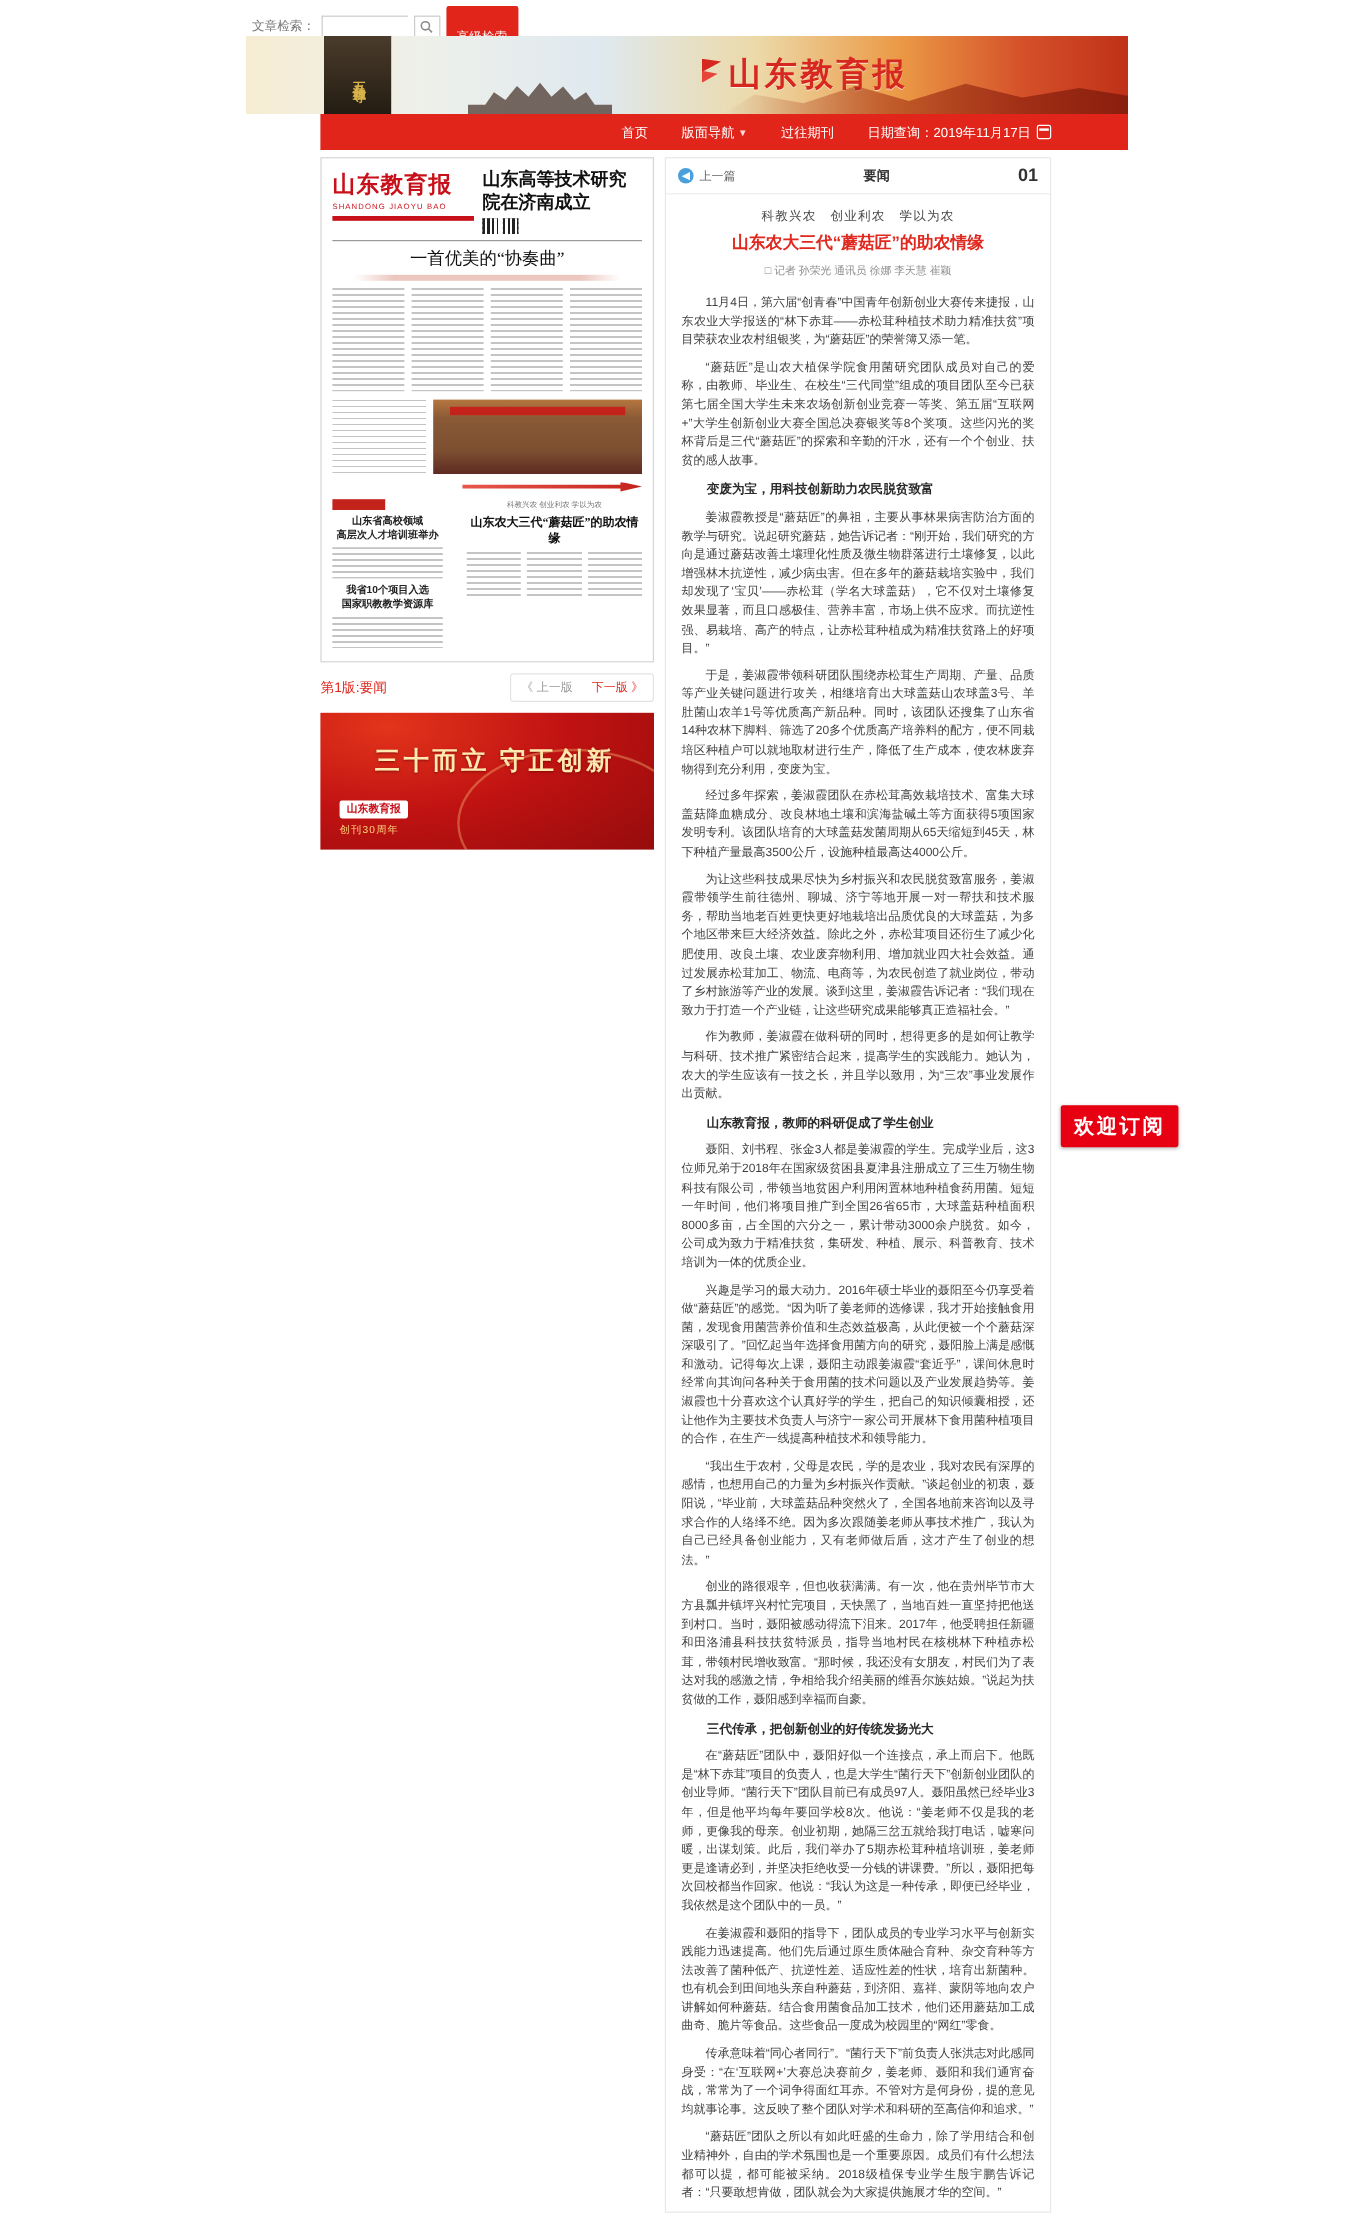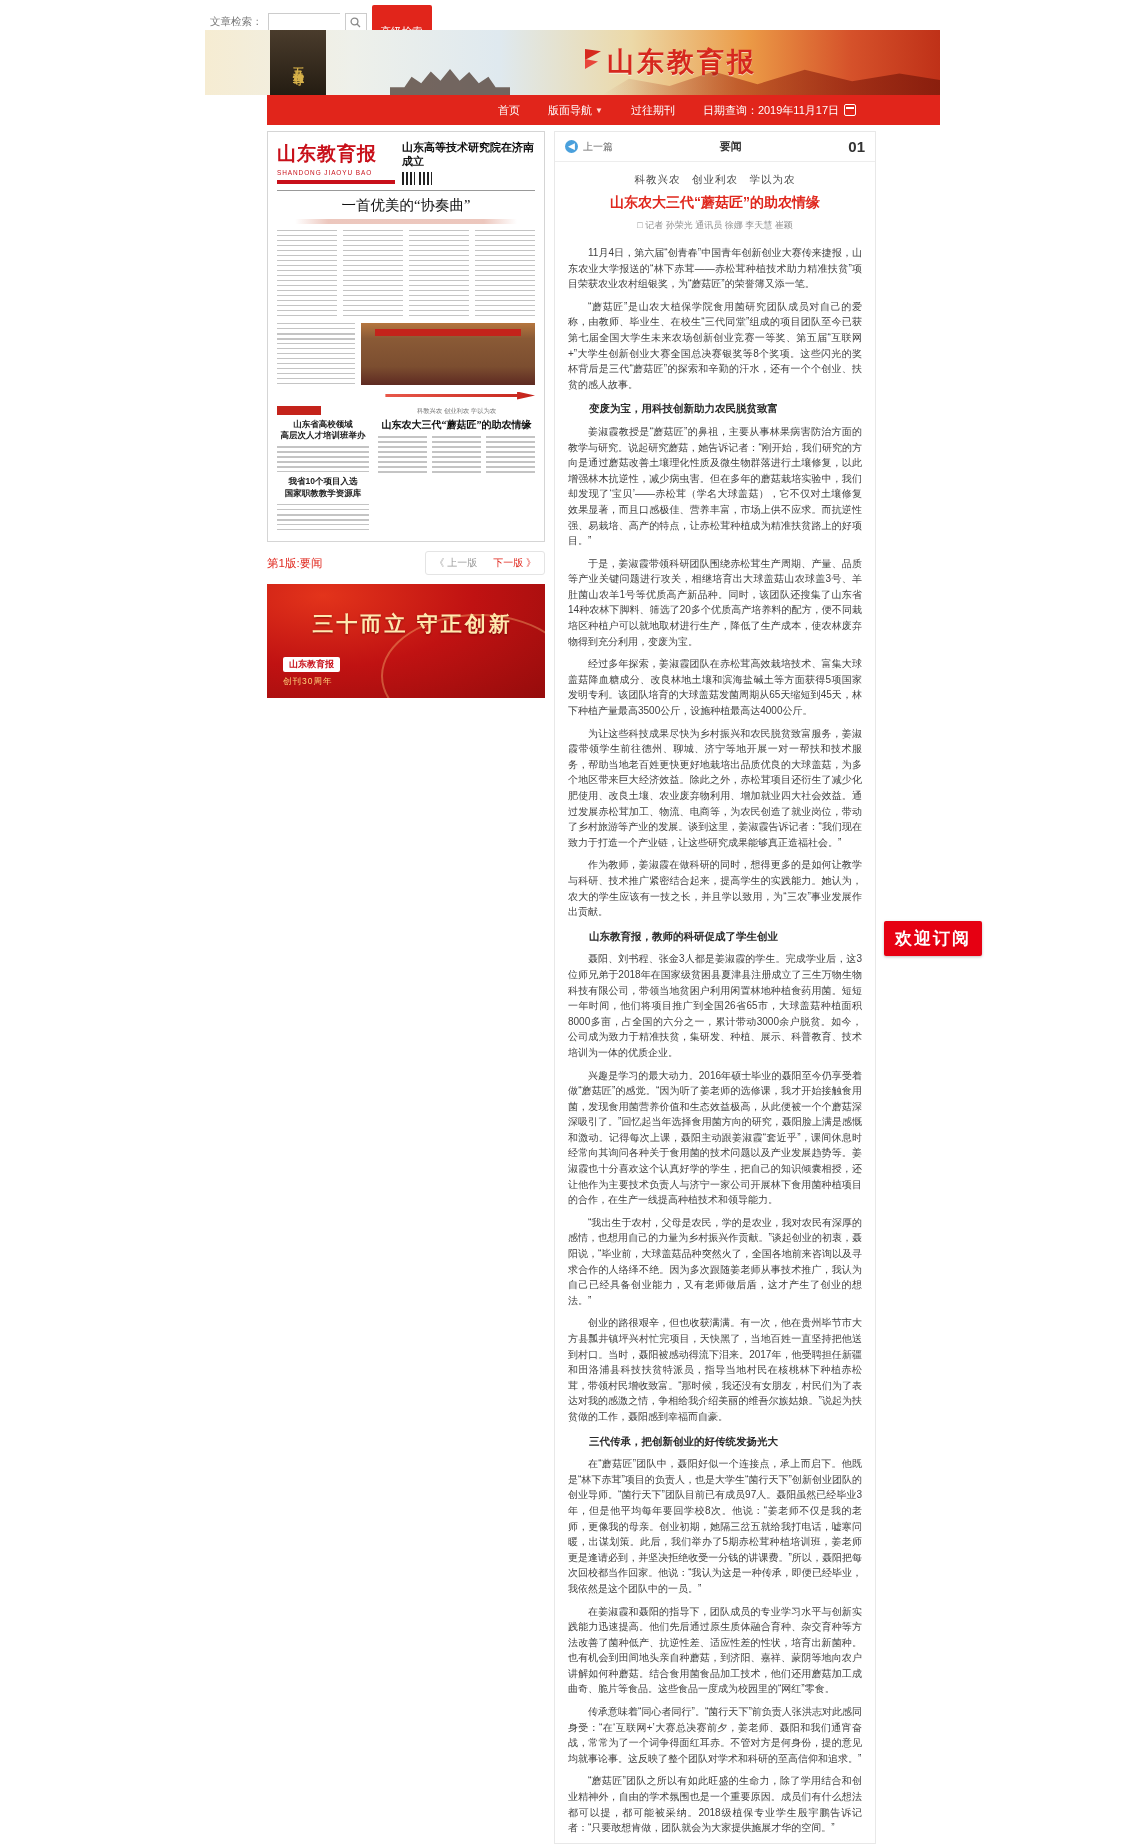--- a/index.html
+++ b/index.html
@@ -32,58 +32,58 @@
   .flag-icon::before { content:""; position:absolute; left:0; top:0; width:16px; height:11px; background:#d6281e;
     clip-path:polygon(0 0,100% 20%,0 100%); }
   .flag-icon::after { content:""; position:absolute; left:0; top:10px; width:13px; height:10px; background:#e8453a;
     clip-path:polygon(0 0,100% 25%,0 100%); }
   .brand-name { font-family:"Liberation Serif","DejaVu Serif",serif; font-weight:bold; font-size:27px;
     color:#d6281e; letter-spacing:3px; text-shadow:0 1px 0 rgba(255,255,255,.6); }
 
   
   .content { width:673px; margin-left:267px; position:relative; }
   .navbar { height:30px; background:#e1251b; display:flex; align-items:center; justify-content:flex-end;
-    gap:28px; padding-right:84px; }
+    gap:28px; padding-right:64px; }
   .nav-item { color:#fff; font-size:11px; cursor:pointer; display:flex; align-items:center; gap:3px; }
   .chev { font-size:8px; color:#ffd9d5; }
   .nav-date { color:#fff; font-size:11px; display:flex; align-items:center; gap:5px; cursor:pointer; }
   .cal-icon { width:12px; height:12px; border:1px solid #fff; border-radius:2px; position:relative; display:inline-block; }
   .cal-icon::before { content:""; position:absolute; left:1px; right:1px; top:2px; height:2px; background:#fff; }
 
   
   .cols { display:flex; align-items:flex-start; gap:9px; margin-top:6px; }
   .sidebar { width:278px; flex:none; }
   .main-col { width:322px; flex:none; }
 
   
   .paper { background:#fff; border:1px solid #d5d5d5; padding:9px 9px 7px; cursor:pointer; }
   .np-mast { display:flex; gap:7px; }
   .np-mast-left { width:118px; }
   .np-title { font-family:"Liberation Serif","DejaVu Serif",serif; font-weight:bold; font-size:19px;
     color:#c8101a; letter-spacing:1px; white-space:nowrap; }
   .np-en { font-size:7px; color:#c8101a; letter-spacing:1px; transform:scale(.92); transform-origin:left; margin-top:2px; white-space:nowrap; }
   .np-dates { height:4px; background:#c8101a; margin-top:4px; }
   .np-mast-right { flex:1; }
-  .np-headline1 { font-size:11px; font-weight:bold; color:#111; line-height:1.25; }
+  .np-headline1 { font-size:15px; font-weight:bold; color:#111; line-height:1.25; }
   .qr-row { display:flex; gap:4px; margin-top:3px; }
   .qr { width:13px; height:13px; background:
     repeating-linear-gradient(90deg,#222 0 2px,#fff 2px 4px),
     repeating-linear-gradient(0deg,rgba(34,34,34,.9) 0 2px,rgba(255,255,255,.9) 2px 4px); }
   .np-rule { height:1px; background:#999; margin:5px 0; }
   .np-headline2 { text-align:center; font-weight:normal; font-size:14.5px; color:#111; font-family:"Liberation Serif","DejaVu Serif",serif; }
   .np-subline { height:5px; margin:4px 18px 6px; background:linear-gradient(90deg,transparent,#d98 15%,#d98 85%,transparent); opacity:.55; }
   .tl { background-image:repeating-linear-gradient(to bottom,#c4c4c4 0,#c4c4c4 1.5px,transparent 1.5px,transparent 5px); }
   .np-cols { display:flex; gap:6px; }
   .np-cols .tl { flex:1; height:86px; }
   .np-midrow { display:flex; gap:6px; margin-top:7px; }
   .np-midrow .tl { width:78px; height:62px; flex:none; }
   .np-photo { flex:1; height:62px; position:relative; background:linear-gradient(180deg,#b5763f 0%,#8a5a36 25%,#7c4e30 70%,#5e2a22 100%); }
   .np-photo::before { content:""; position:absolute; left:8%; top:6px; width:84%; height:7px; background:#c4231b; }
   .np-arrow { height:8px; width:58%; margin:7px 0 6px auto; background:linear-gradient(90deg,#e8584a,#c4231b); clip-path:polygon(0 30%,88% 30%,88% 0,100% 50%,88% 100%,88% 70%,0 70%); }
-  .np-botrow { display:flex; gap:9px; }
+  .np-botrow { display:flex; gap:20px; }
   .np-botleft { width:92px; flex:none; }
   .np-chip { width:44px; height:9px; background:#c4231b; margin-bottom:4px; }
   .np-small-h { font-size:8.5px; font-weight:bold; color:#222; line-height:1.4; text-align:center; }
   .np-botleft .tl { height:26px; margin:4px 0; }
   .np-botright { flex:1; }
   .np-tags { font-size:7px; color:#777; text-align:center; transform:scale(.9); }
   .np-headline3 { font-size:10px; font-weight:bold; color:#111; text-align:center; margin:2px 0 4px;
     font-family:"Liberation Serif","DejaVu Serif",serif; }
   .np-botright-cols { display:flex; gap:5px; }
   .np-botright-cols .tl { flex:1; height:38px; }

